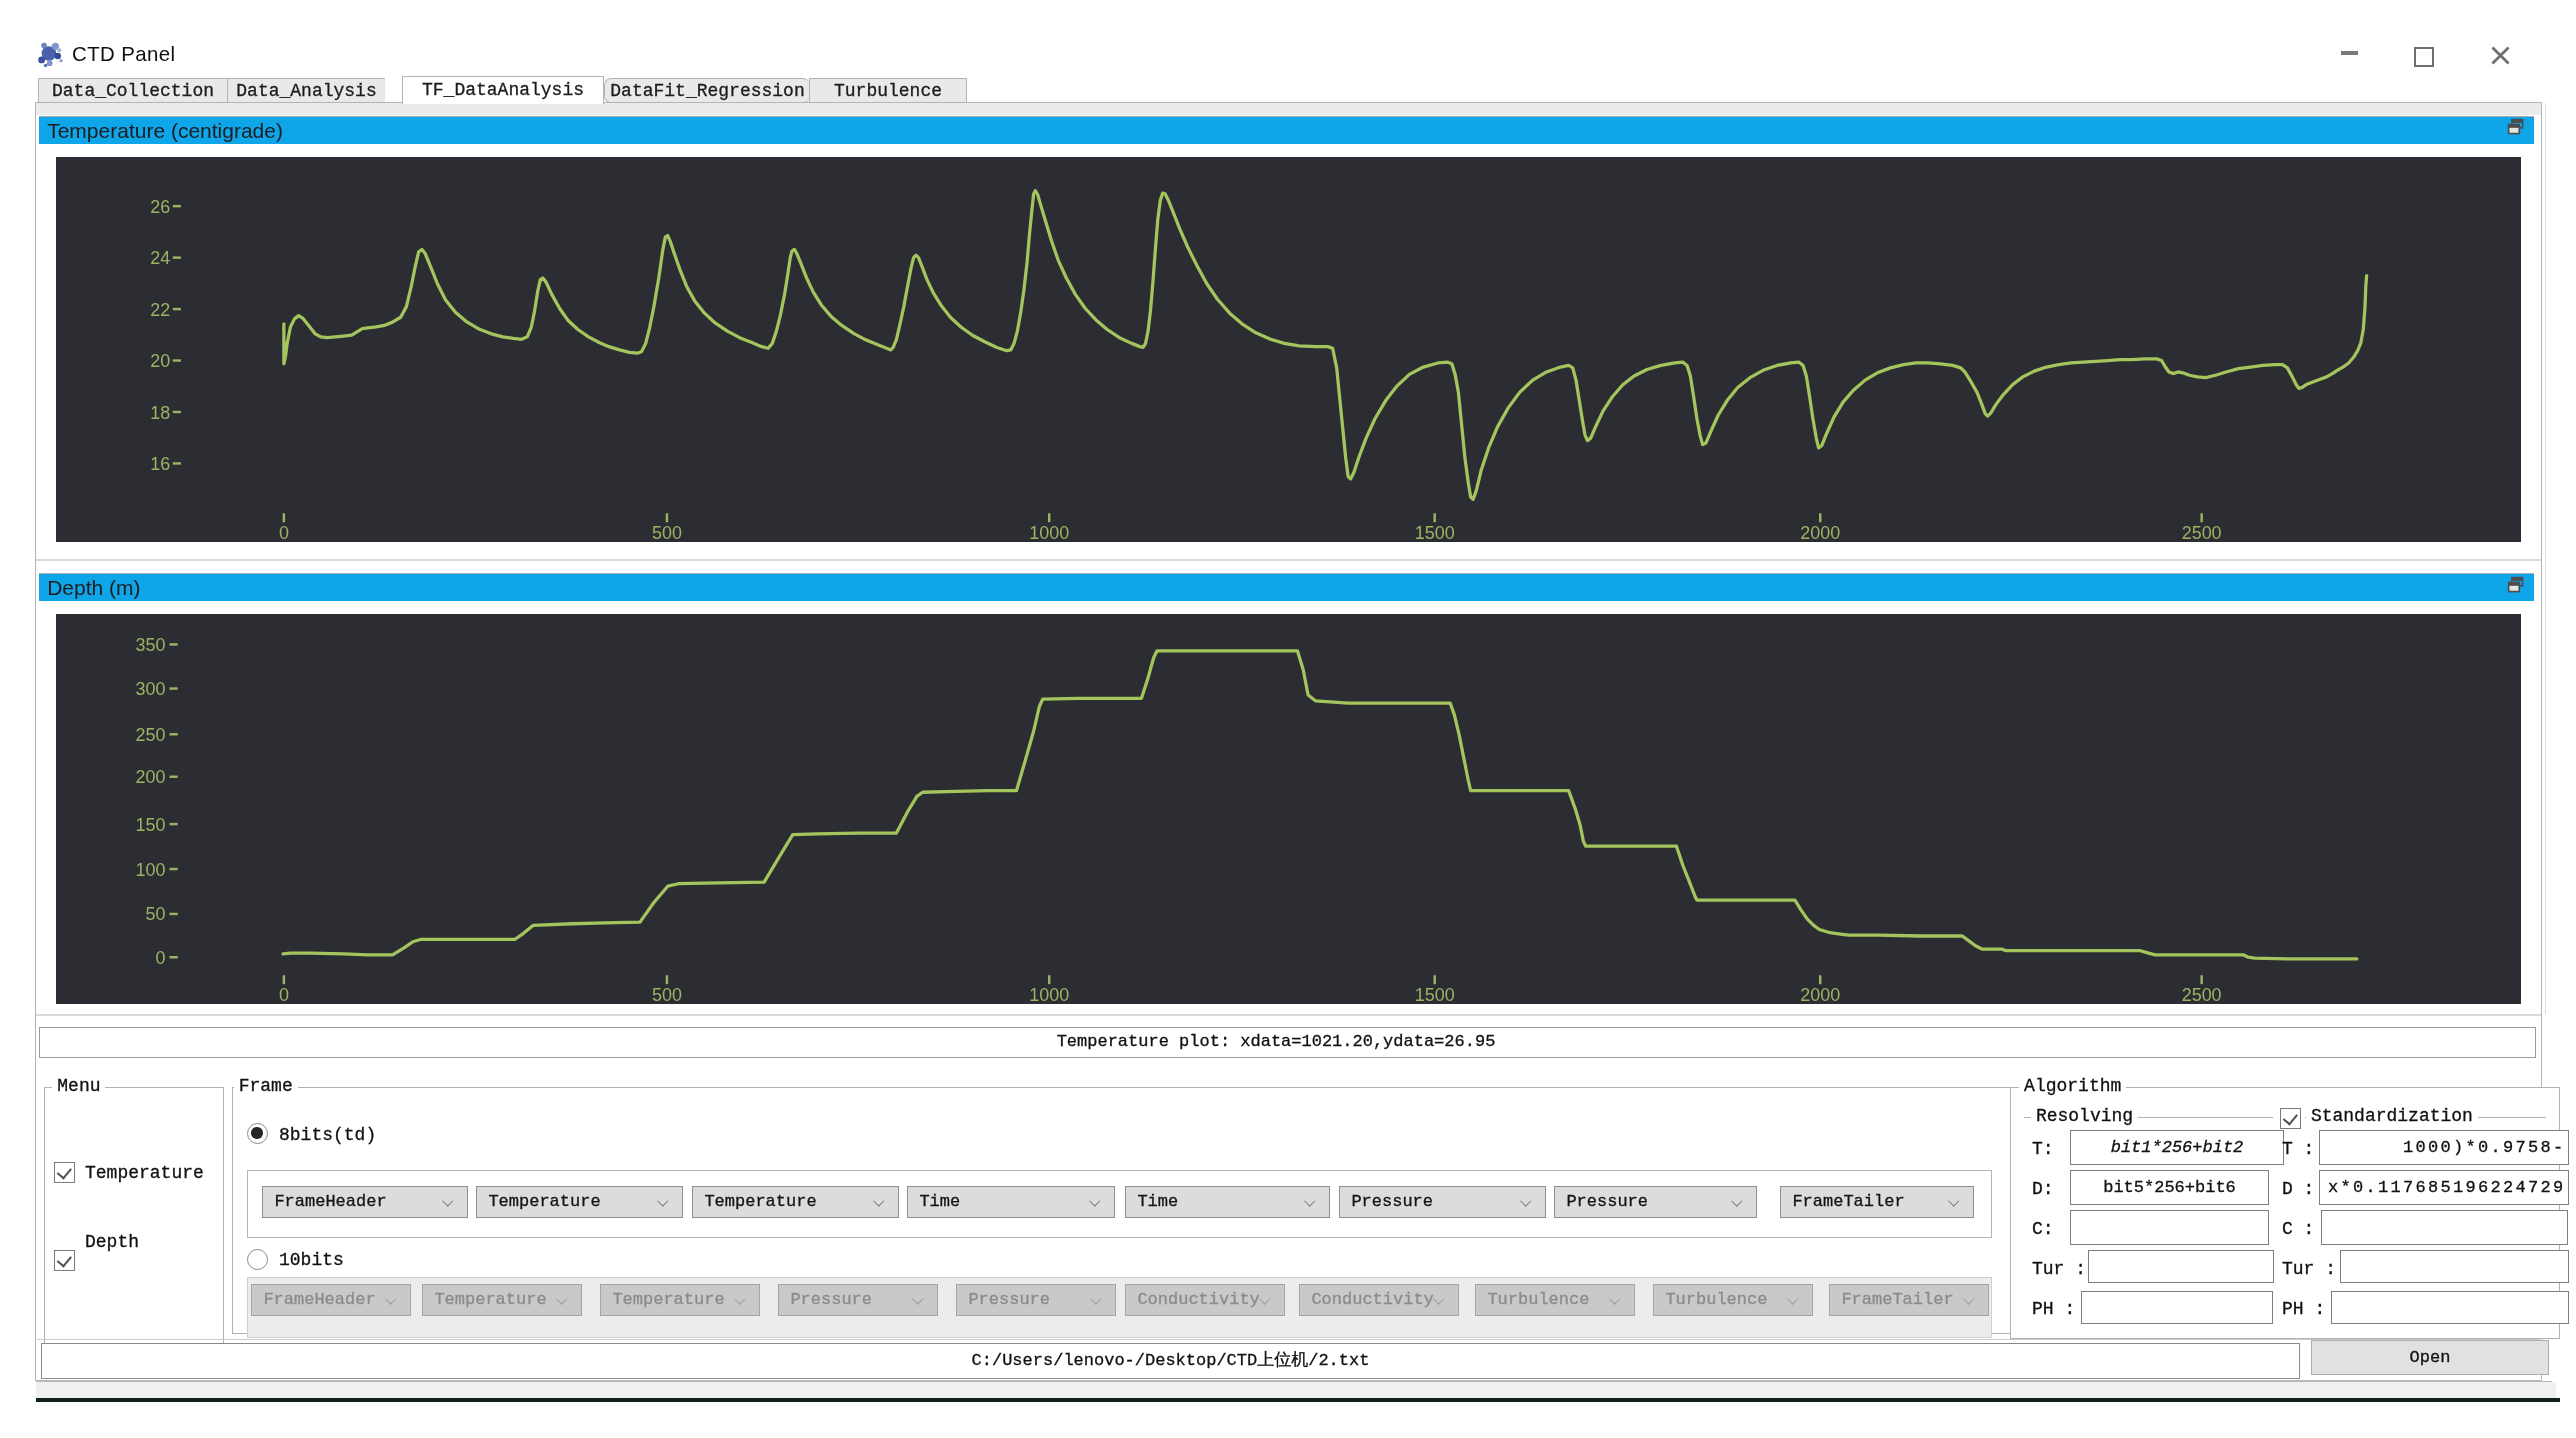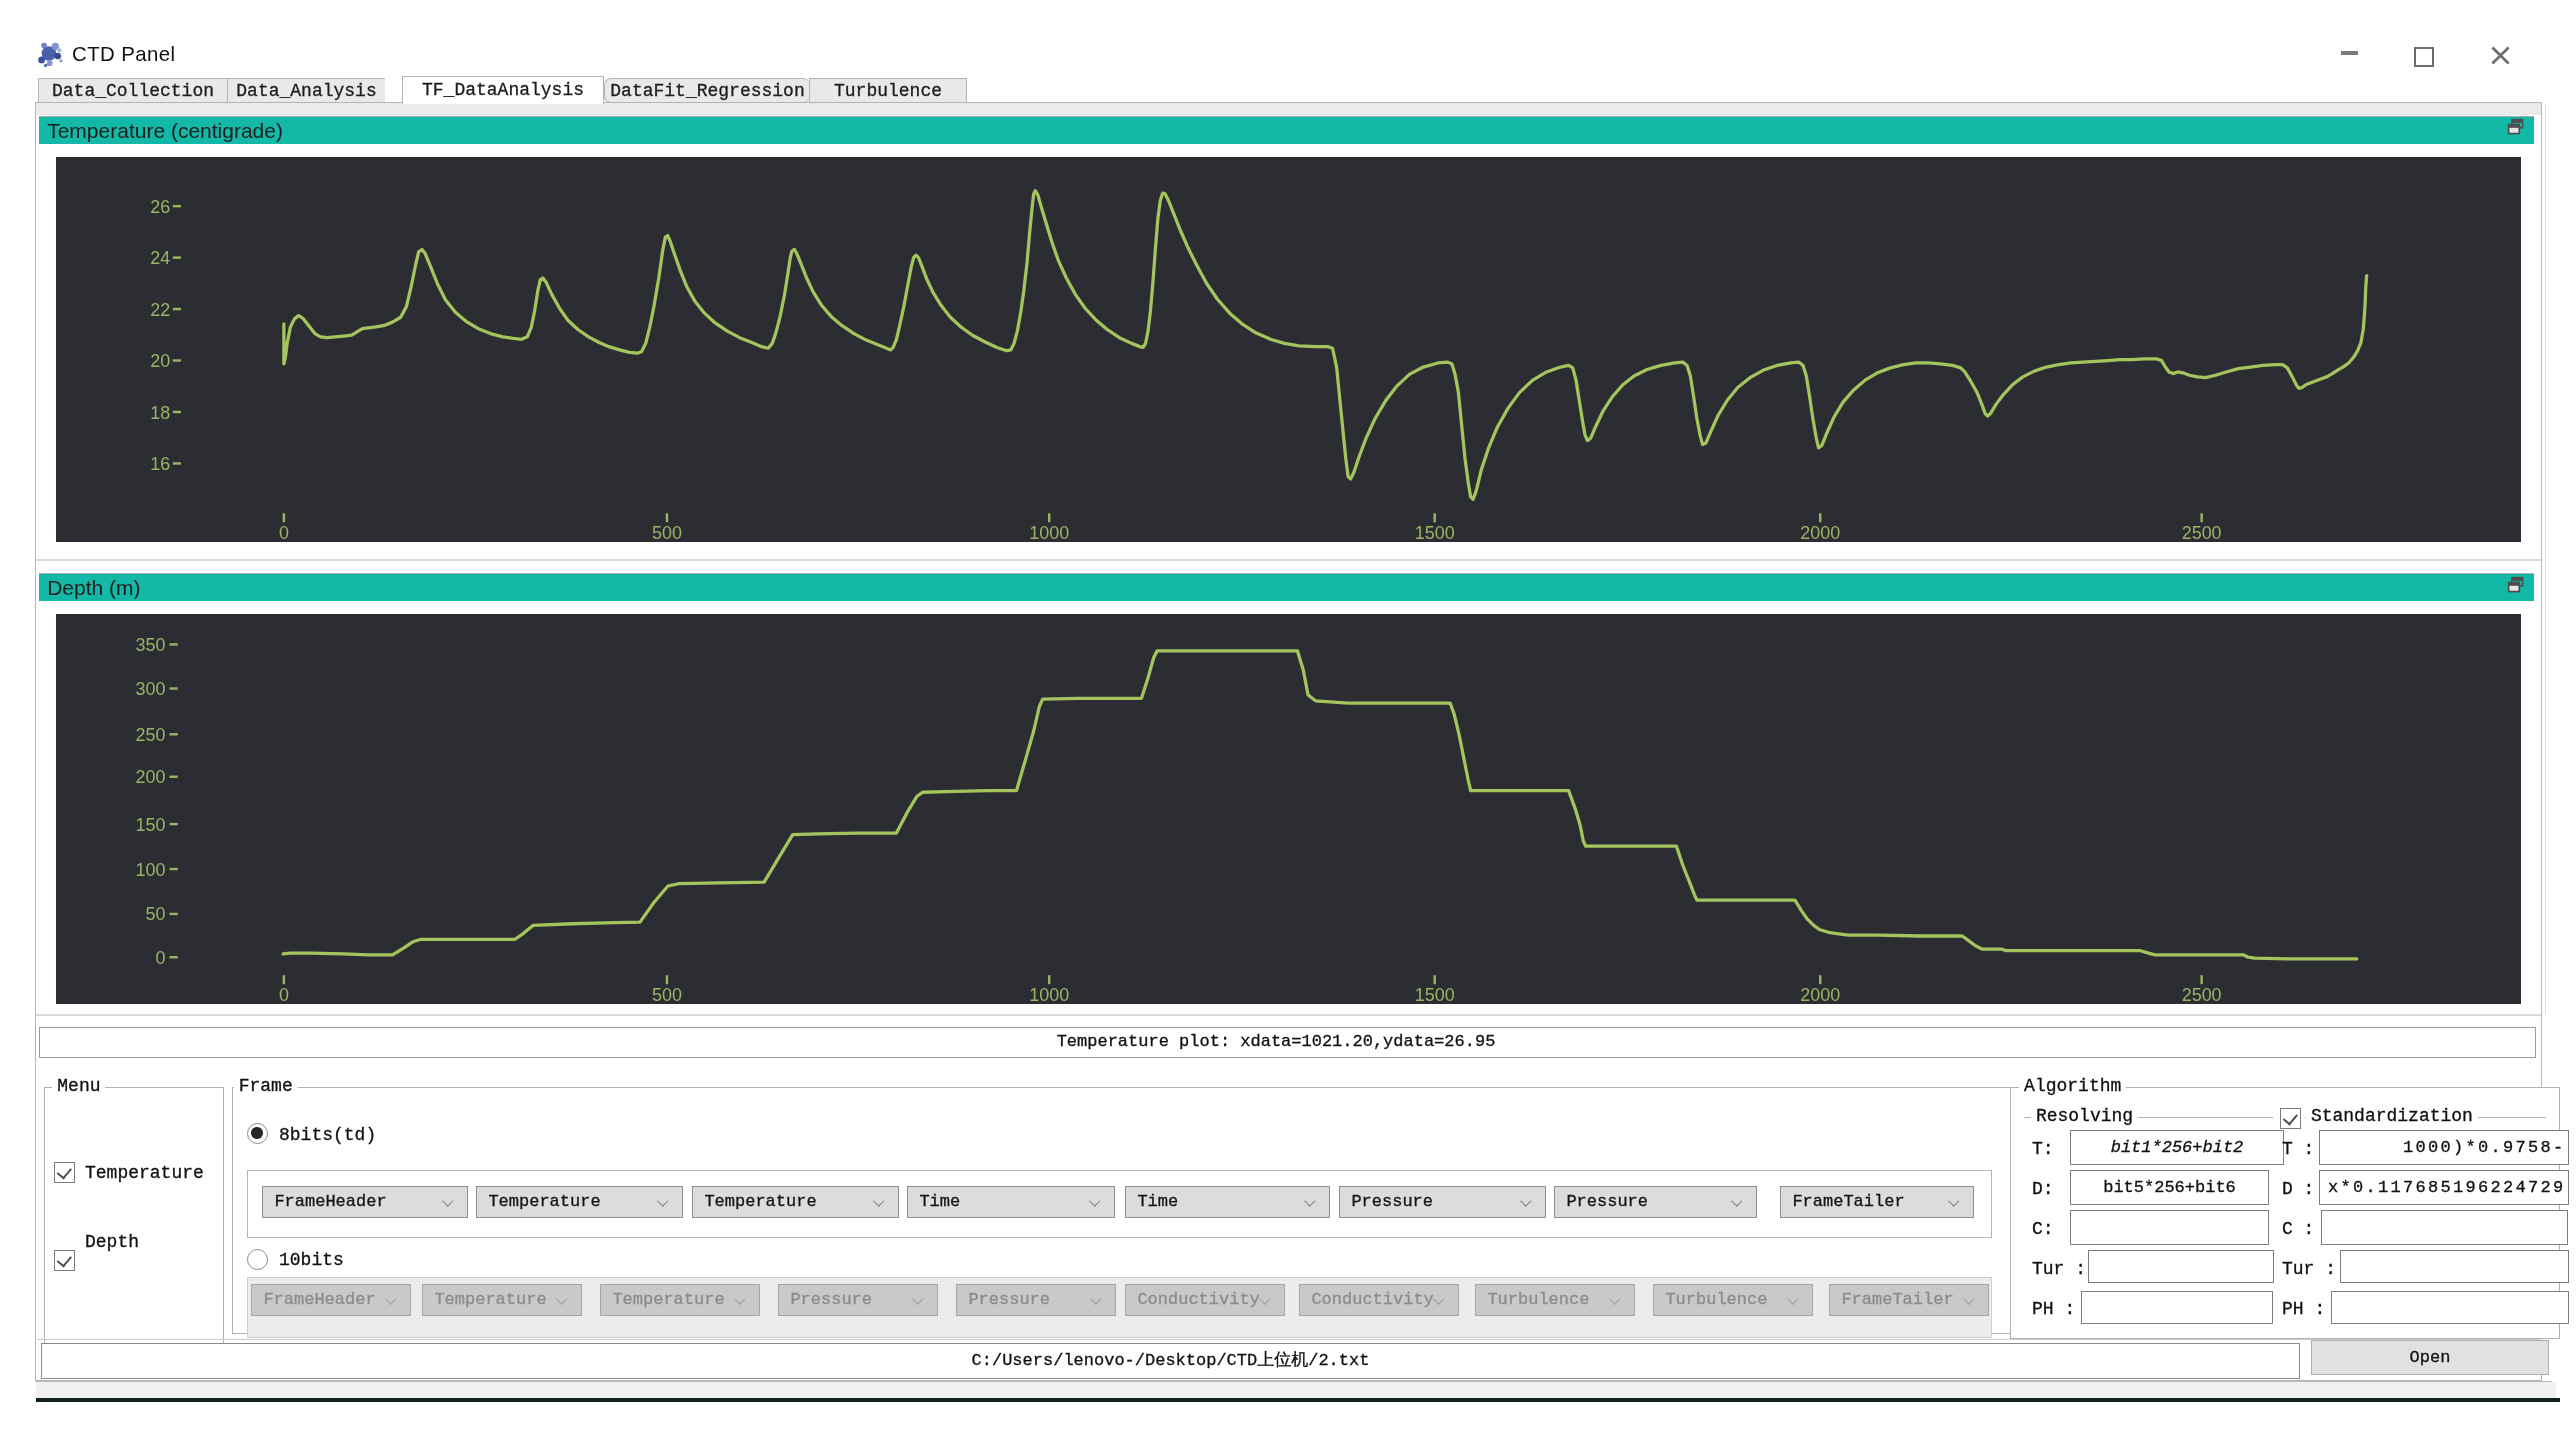--- a/index.html
+++ b/index.html
@@ -13,21 +13,21 @@
   
   .winbtn{color:#5a5a5a;}
   
   .tab{top:78px;height:25px;background:#e9e9e9;border:0.8px solid #b4b4b4;border-right:none;
        box-sizing:border-box;font-family:"Liberation Mono",monospace;font-size:18px;color:#1c1c1c;
        text-align:center;line-height:24.5px;z-index:3;}
   .tab.sel{background:#ffffff;top:76px;height:28px;line-height:26px;z-index:5;border-right:0.8px solid #b4b4b4;border-bottom:none;}
   
   #pane{left:35px;top:102px;width:2507px;height:1279px;border:0.8px solid #b6b6b6;background:#ffffff;box-sizing:border-box;z-index:1;}
   #paneband{left:36px;top:103px;width:2505px;height:12.3px;background:#ebebeb;z-index:2;}
-  .dockbar{left:39px;width:2495px;height:28px;background:#14b8a6;border-top:0.8px solid #ababab;box-sizing:border-box;z-index:2;}
+  .dockbar{left:39px;width:2495px;height:28px;background:#0ea5e9;border-top:0.8px solid #ababab;box-sizing:border-box;z-index:2;}
   .docktitle{font-size:21px;color:#1d1d1d;padding-left:8.2px;line-height:27px;}
   .plot{left:56px;width:2465px;background:#2b2d32;z-index:2;}
   
   #status{left:39px;top:1027px;width:2497px;height:31px;border:0.8px solid #9a9a9a;background:#ffffff;
           box-sizing:border-box;text-align:center;font-size:17px;line-height:28px;color:#111;z-index:2;padding-right:23px;}
   
   .group{border:0.8px solid #b2b2b2;background:#ffffff;box-sizing:border-box;z-index:2;}
   .glabel{position:absolute;top:-10.6px;background:#ffffff;font-family:"Liberation Mono",monospace;
           font-size:18px;color:#111;padding:0 4.9px;line-height:19.6px;z-index:4;}
   

